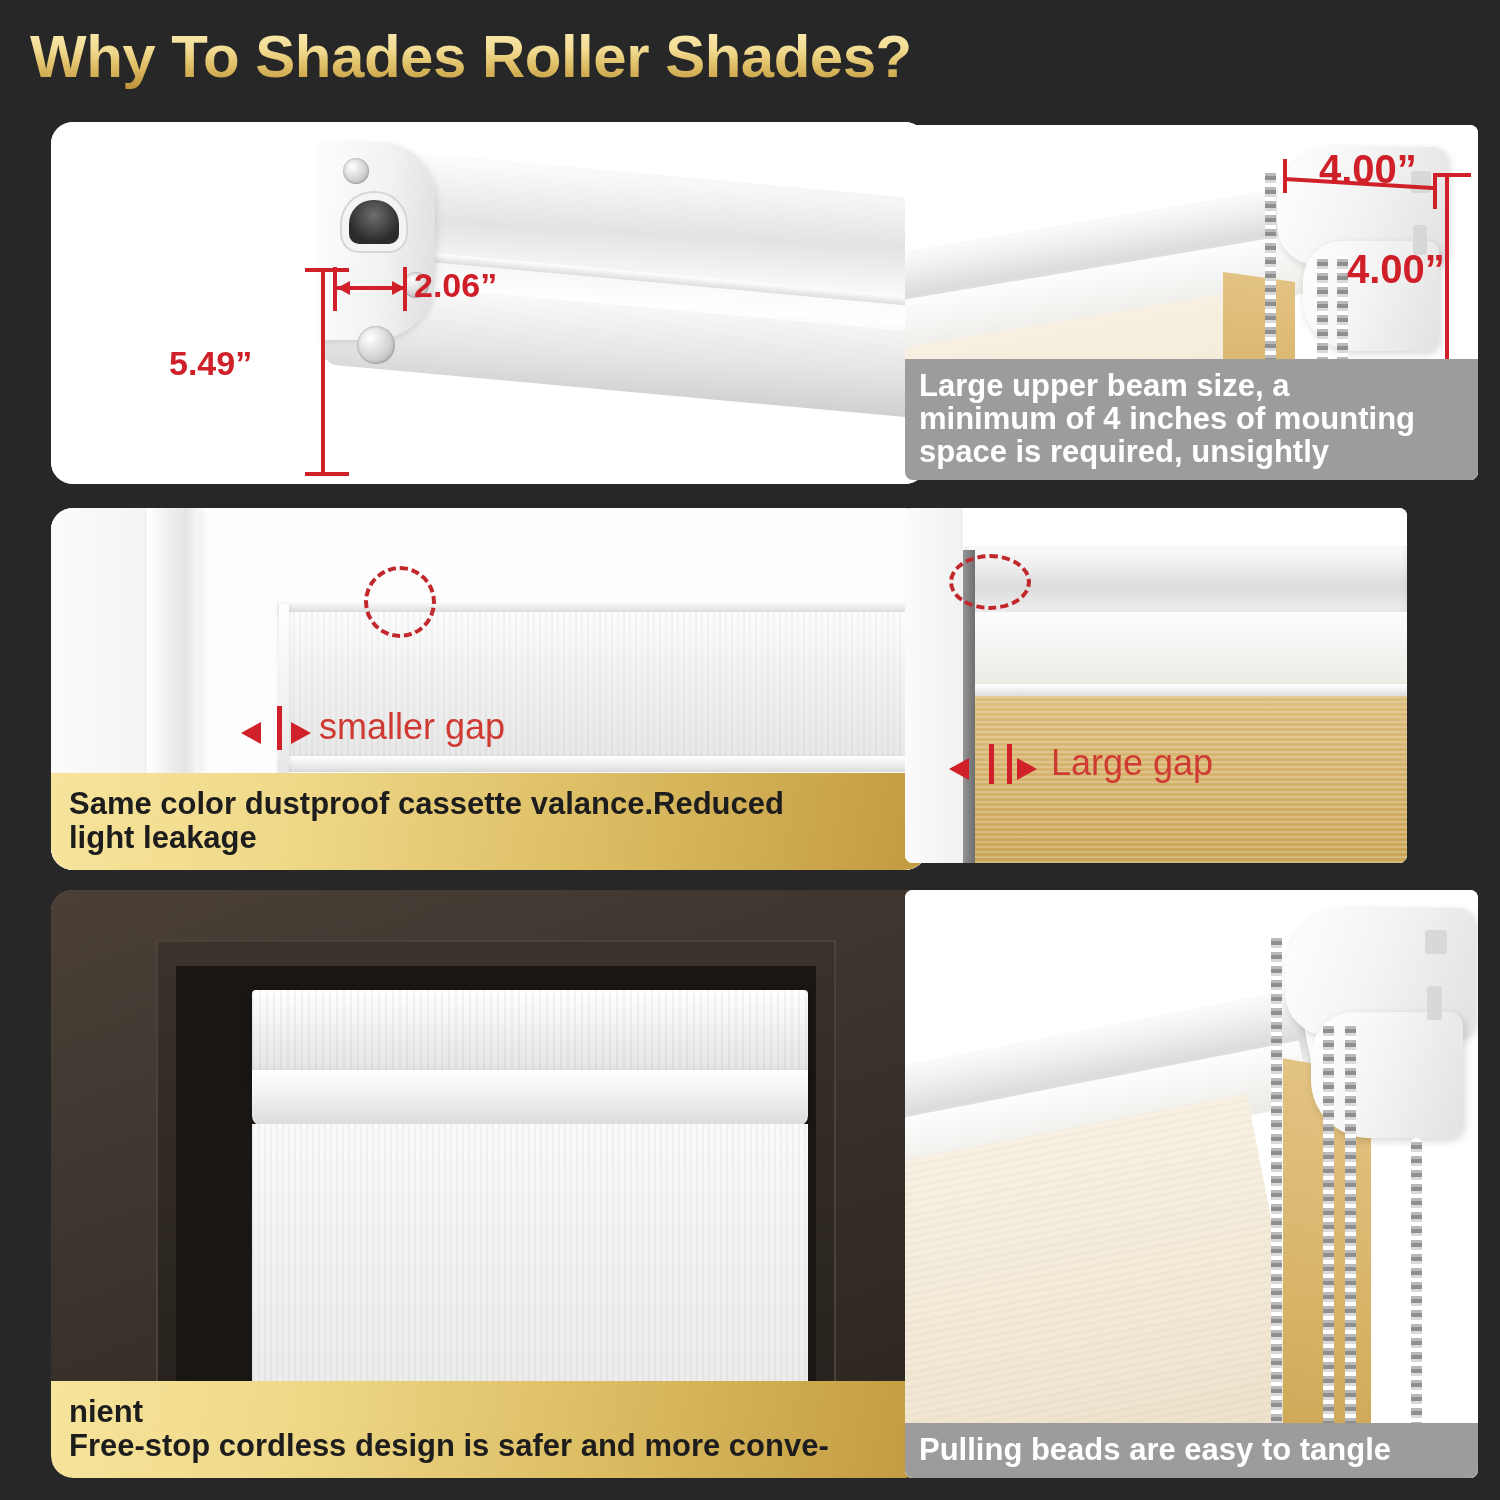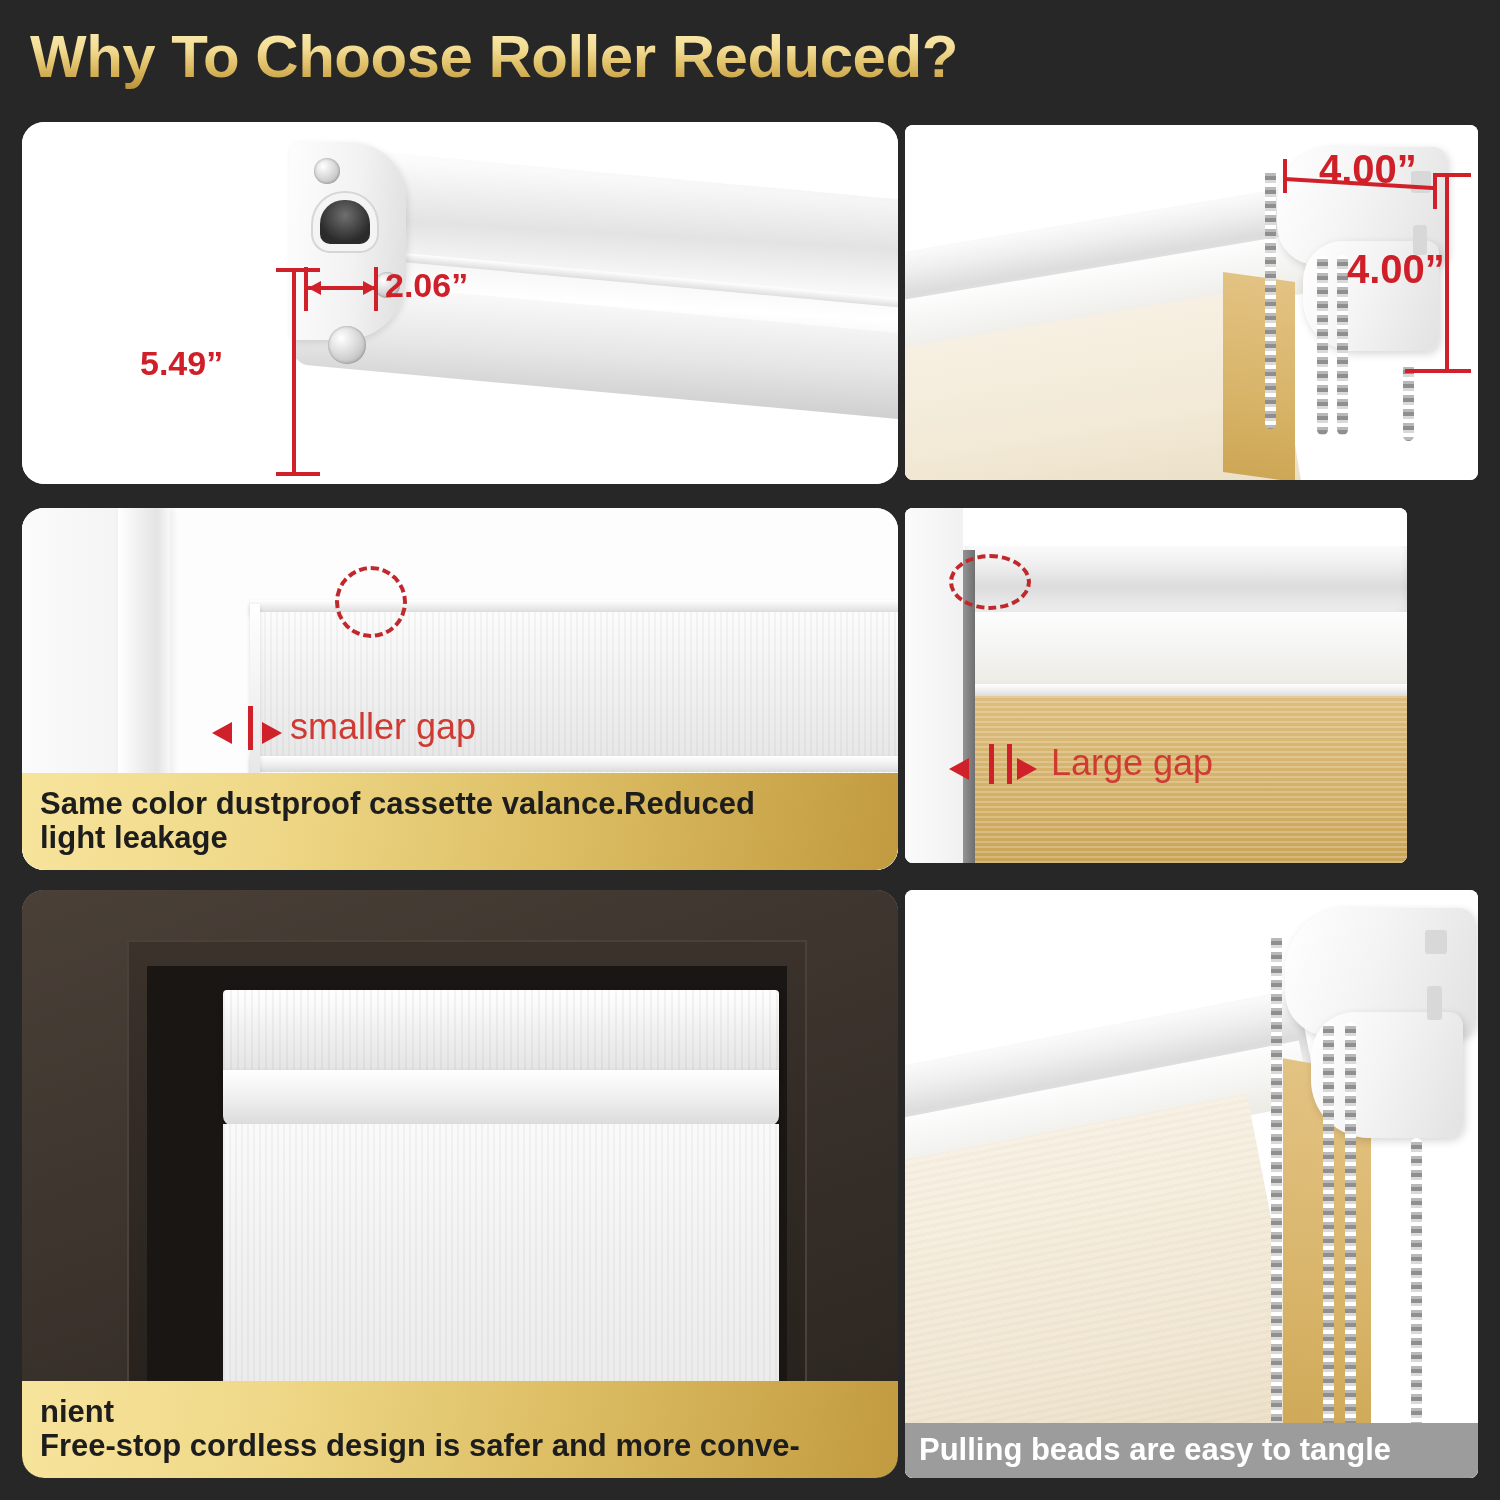--- a/index.html
+++ b/index.html
@@ -18,21 +18,21 @@
     position:absolute; left:30px; top:22px;
     font-size:60px; font-weight:bold; letter-spacing:-0.5px;
     background:linear-gradient(180deg,#fdf0bd 0%,#f3dd95 38%,#e0c068 62%,#b98e33 100%);
     -webkit-background-clip:text; background-clip:text;
     color:transparent; -webkit-text-fill-color:transparent;
     white-space:nowrap;
   }
 
   
   .panel { position:absolute; overflow:hidden; background:#ffffff; }
-  .panel.good { border-radius:22px; }
+  .panel.good { border-radius:22px;margin-left:29px; }
   .panel.bad  { border-radius:8px; }
 
   .p-tl { left:22px;  top:122px;  width:876px; height:362px; }
   .p-tr { left:905px; top:125px;  width:573px; height:355px; }
   .p-ml { left:22px;  top:508px;  width:876px; height:362px; }
   .p-mr { left:905px; top:508px;  width:502px; height:355px; }
   .p-bl { left:22px;  top:890px;  width:876px; height:588px; }
   .p-br { left:905px; top:890px;  width:573px; height:588px;padding-left:46px; }
 
   .art { position:absolute; inset:0; overflow:hidden; }
@@ -216,21 +216,21 @@
   .hand::before{
     content:""; position:absolute; left:14px; top:-22px; width:14px; height:30px;
     background:linear-gradient(180deg,#eec9ae,#dcae8e); border-radius:8px;
   }
 </style>
 </head>
 <body>
 
 <div id="page">
 
-  <div class="title">Why To Choose Roller Reduced?</div>
+  <div class="title">Why To Shades Roller Shades?</div>
 
   <div class="panel good p-tl">
     <div class="art">
       <div class="cass-wrap">
         <div class="cass-body"></div>
         <div class="cass-lower"></div>
         <div class="cass-end"></div>
         <div class="cass-slot"></div>
         <div class="cass-screw" style="left:292px; top:36px;"></div>
         <div class="cass-screw" style="left:352px; top:150px;"></div>
@@ -273,20 +273,25 @@
       <div class="dimline" style="left:528px; top:50px; width:4px; height:34px;"></div>
       <div class="dimline" style="left:380px; top:52px; width:152px; height:4px; transform:rotate(3.5deg); transform-origin:left center;"></div>
       <div class="dimtxt" style="left:414px; top:22px; font-size:40px;">4.00”</div>
 
       <div class="dimline" style="left:540px; top:48px; width:4px; height:200px;"></div>
       <div class="dimline" style="left:528px; top:48px; width:38px; height:4px;"></div>
       <div class="dimline" style="left:500px; top:244px; width:66px; height:4px;"></div>
       <div class="dimtxt" style="left:442px; top:122px; font-size:40px;">4.00”</div>
     </div>
 
+    <div class="caption gray">
+      <span class="ln">Large upper beam size, a</span>
+      <span class="ln">minimum of 4 inches of mounting</span>
+      <span class="ln">space is required, unsightly</span>
+    </div>
   </div>
 
   <div class="panel good p-ml">
     <div class="art win-frame">
       <div class="frame-left"></div>
       <div class="frame-vert"></div>
 
       <div class="shade-rail" style="left:228px; top:92px; right:0; height:14px;"></div>
       <div class="shade-panel" style="left:230px; top:104px; right:0; height:148px;"></div>
       <div class="shade-rail" style="left:228px; top:248px; right:0; height:18px;"></div>

